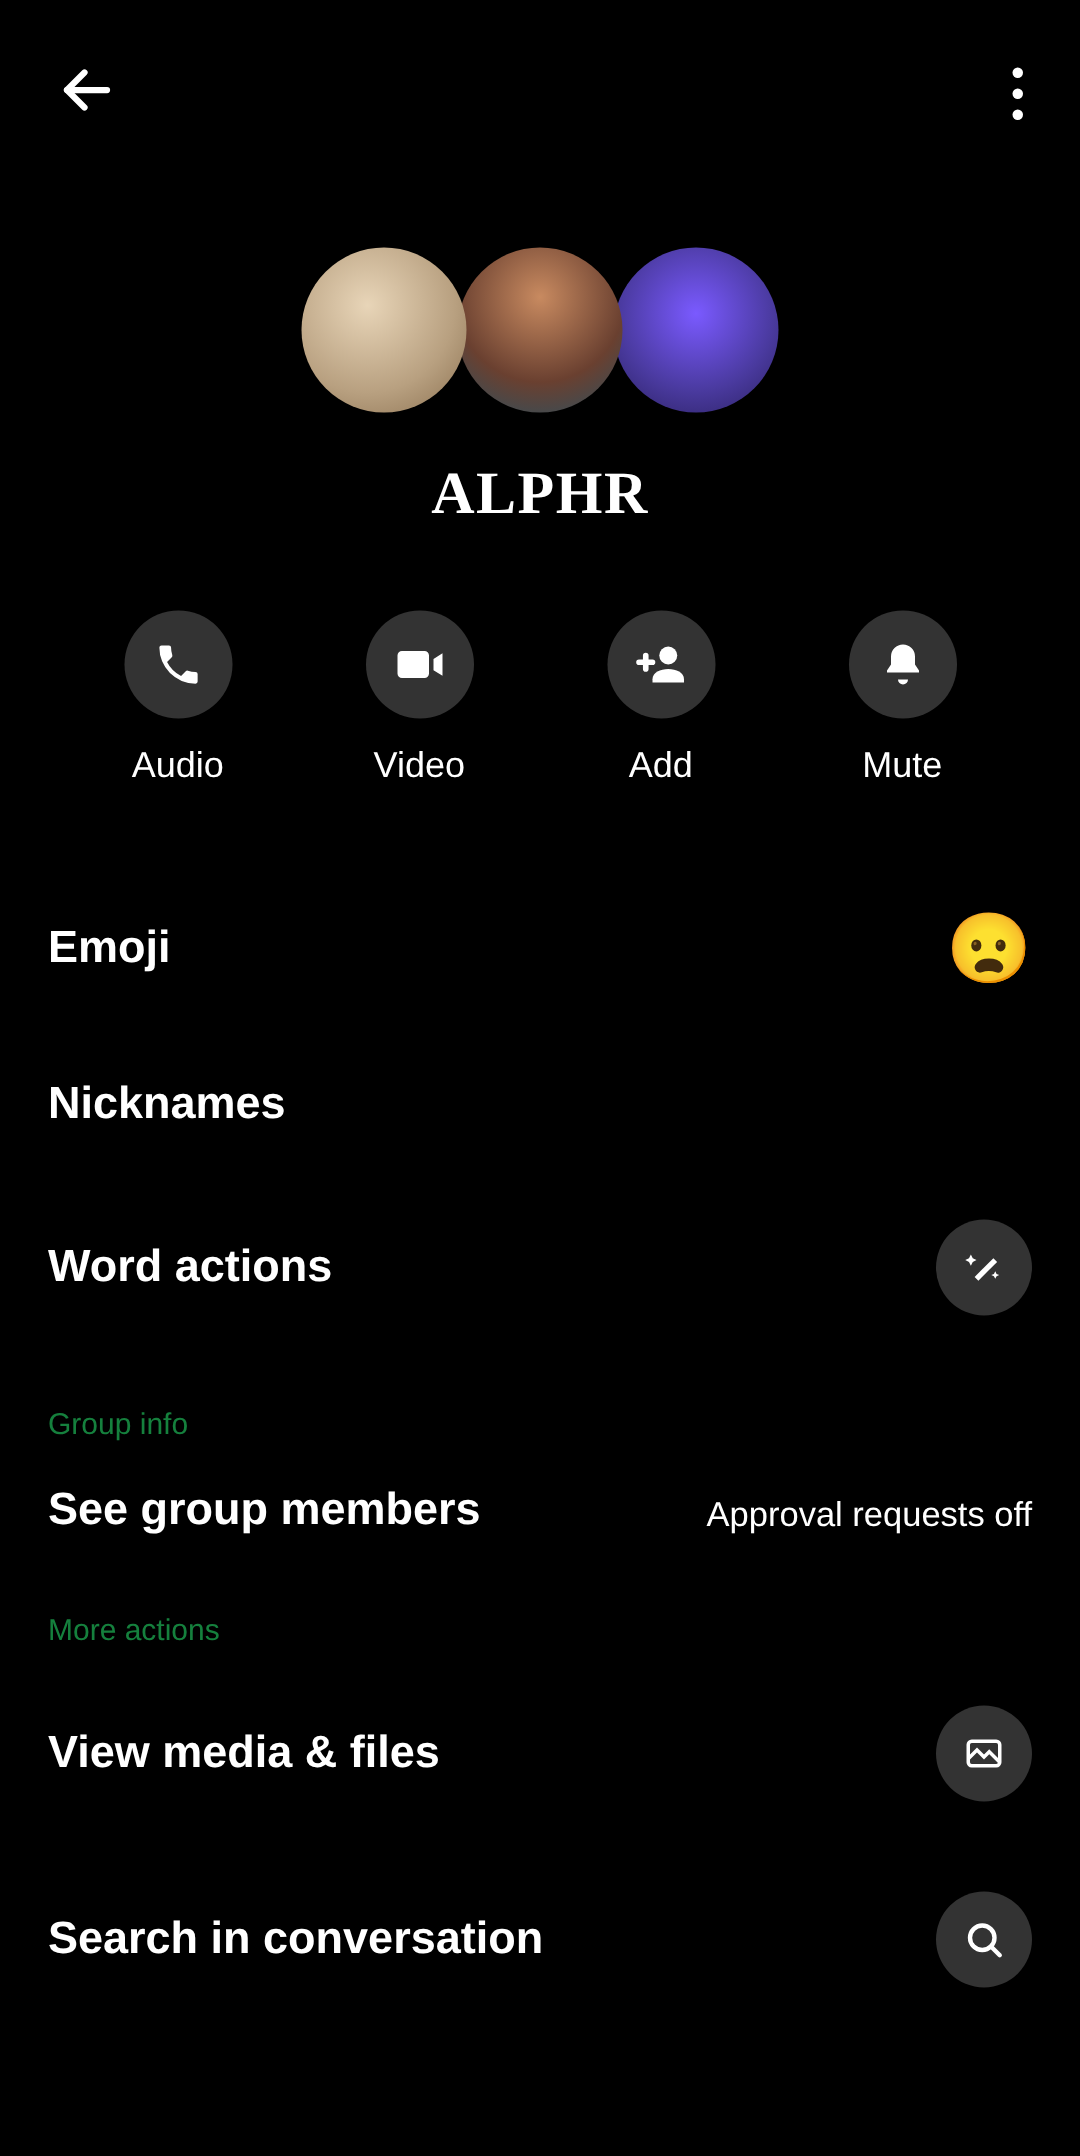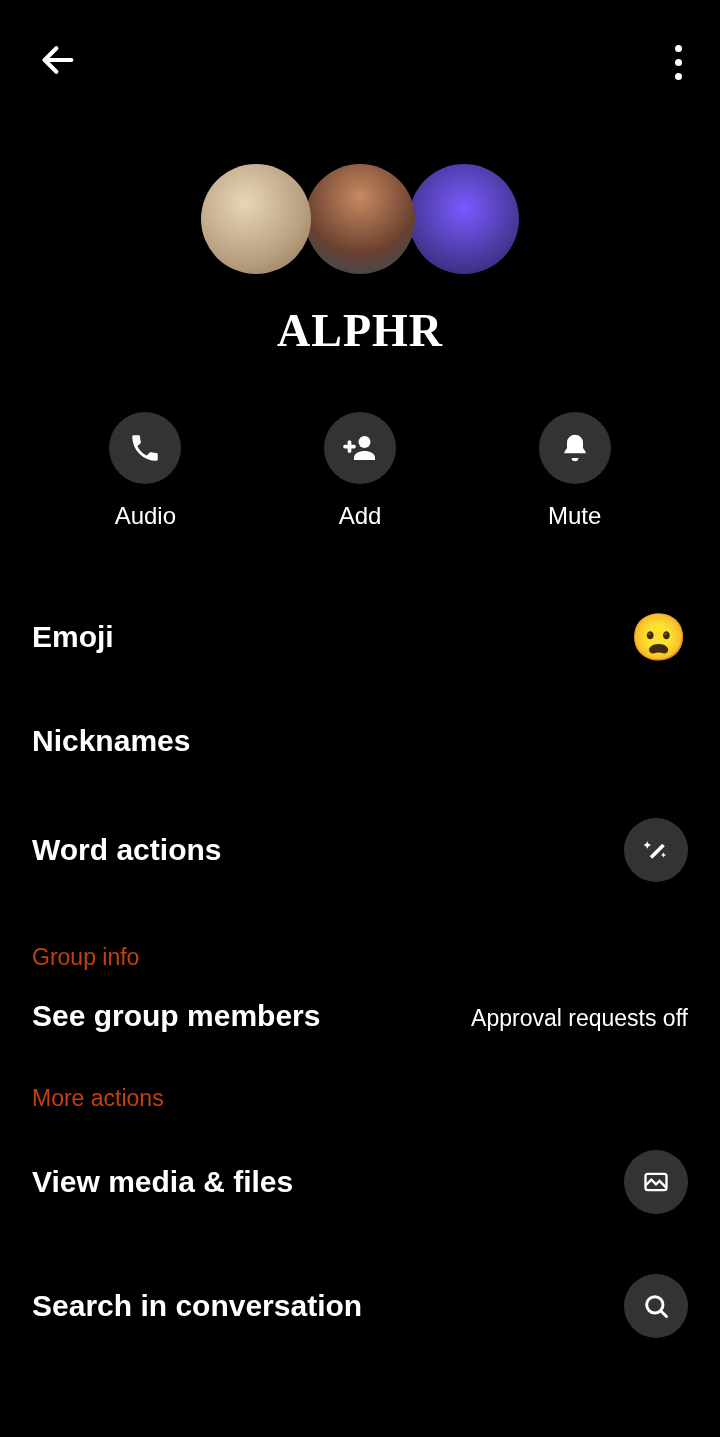--- a/index.html
+++ b/index.html
@@ -31,21 +31,21 @@
   height: 110px;
   border-radius: 50%;
   margin: 0 -3px;
 }
 .avatar.a1 { background: radial-gradient(circle at 40% 35%, #e8d5b8, #b8a080 60%, #8a7050); z-index: 3; }
 .avatar.a2 { background: radial-gradient(circle at 50% 30%, #c88a60, #6a4030 60%, #2a5060); z-index: 2; }
 .avatar.a3 { background: radial-gradient(circle at 50% 40%, #7a5aff, #4a3a9f 60%, #2a2060); z-index: 1; }
 
 .group-title {
   text-align: center;
-  font-size: 46px;
+  font-size: 40px;
   font-weight: 700;
   margin-top: 30px;
   letter-spacing: 1px;
   font-family: "Comic Sans MS", "Segoe Script", cursive;
 }
 
 .actions {
   display: flex;
   justify-content: space-around;
   padding: 0 38px;
@@ -60,21 +60,21 @@
 .action-label { margin-top: 18px; font-size: 24px; }
 
 .settings { margin-top: 50px; padding: 0 32px; }
 .row {
   display: flex; justify-content: space-between; align-items: center;
   padding: 30px 0;
   cursor: pointer;
 }
 .row-label { font-size: 30px; font-weight: 600; }
 .row-sub { font-size: 23px; color: #ffffff; margin-top: 6px; font-weight: 400; }
-.section-header { font-size: 23px; color: #c2410c; padding: 32px 0 8px 0; font-weight: 400; }
+.section-header { font-size: 20px; color: #15803d; padding: 32px 0 8px 0; font-weight: 400; }
 
 .theme-indicator {
   width: 46px; height: 46px; border-radius: 50%;
   background: #000;
   border: 11px solid #4a3cff;
 }
 .emoji-ind { font-size: 46px; }
 .icon-circ {
   width: 64px; height: 64px; border-radius: 50%;
   background: #333;
@@ -107,20 +107,28 @@
 <h1 class="group-title">ALPHR</h1>
 
 <div class="actions">
   <div class="action-btn">
     <div class="action-circ">
       <svg width="34" height="34" viewBox="0 0 24 24" fill="#fff">
           <path d="M6.62 10.79a15.05 15.05 0 006.59 6.59l2.2-2.2a1 1 0 011.02-.24 11.36 11.36 0 003.57.57 1 1 0 011 1V20a1 1 0 01-1 1A17 17 0 013 4a1 1 0 011-1h3.5a1 1 0 011 1 11.36 11.36 0 00.57 3.57 1 1 0 01-.24 1.02l-2.2 2.2z"></path>
         </svg>
     </div>
     <div class="action-label">Audio</div>
+  </div>
+  <div class="action-btn">
+    <div class="action-circ">
+      <svg width="36" height="36" viewBox="0 0 24 24" fill="#fff">
+          <path d="M4 6h10a2 2 0 012 2v8a2 2 0 01-2 2H4a2 2 0 01-2-2V8a2 2 0 012-2zm14 3.5l4-2.5v10l-4-2.5v-5z"></path>
+        </svg>
+    </div>
+    <div class="action-label">Video</div>
   </div>
   <div class="action-btn">
     <div class="action-circ">
       <svg width="36" height="36" viewBox="0 0 24 24" fill="#fff">
           <circle cx="15" cy="8" r="4"></circle>
           <path d="M15 14c-3.5 0-7 1.5-7 4.5V20h14v-1.5c0-3-3.5-4.5-7-4.5z"></path>
           <path d="M5 8v6M2 11h6" stroke="#fff" stroke-width="2.5" stroke-linecap="round"></path>
         </svg>
     </div>
     <div class="action-label">Add</div>

